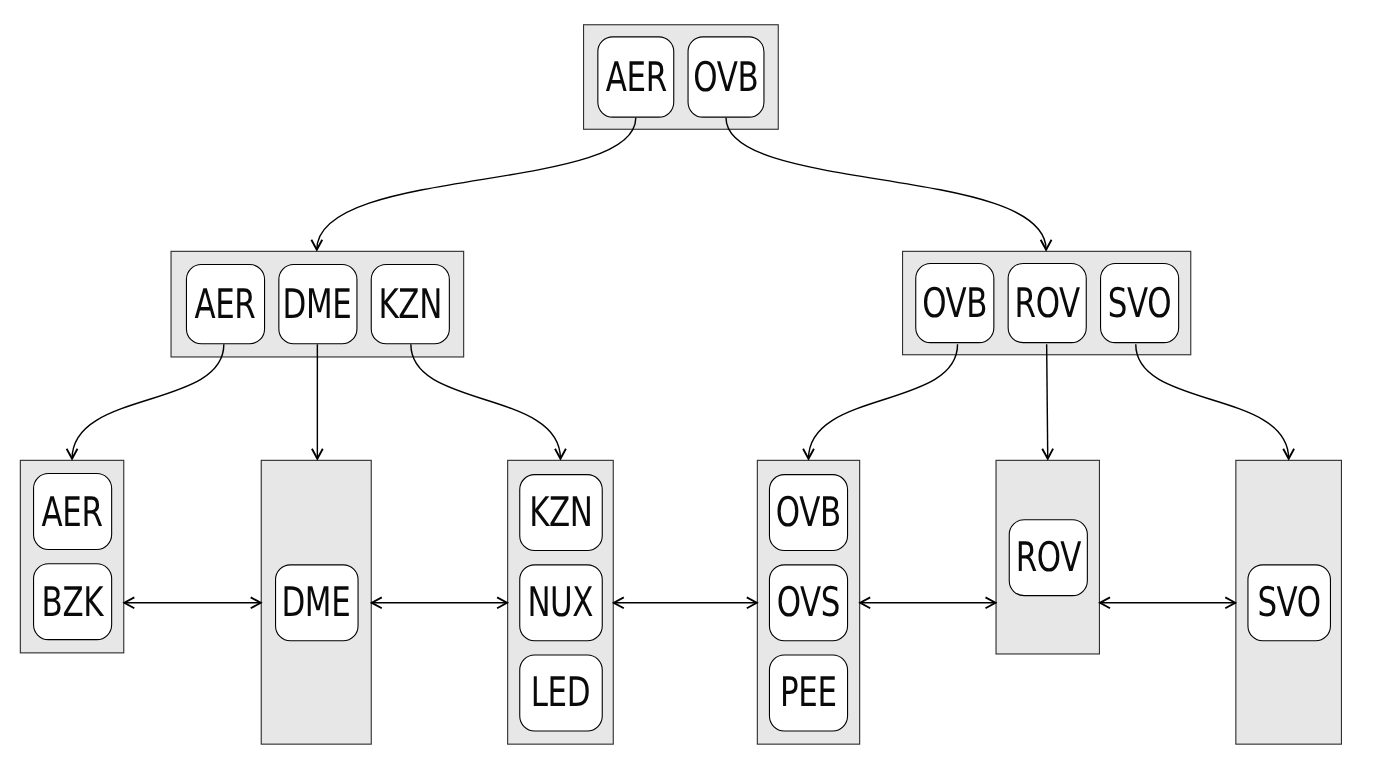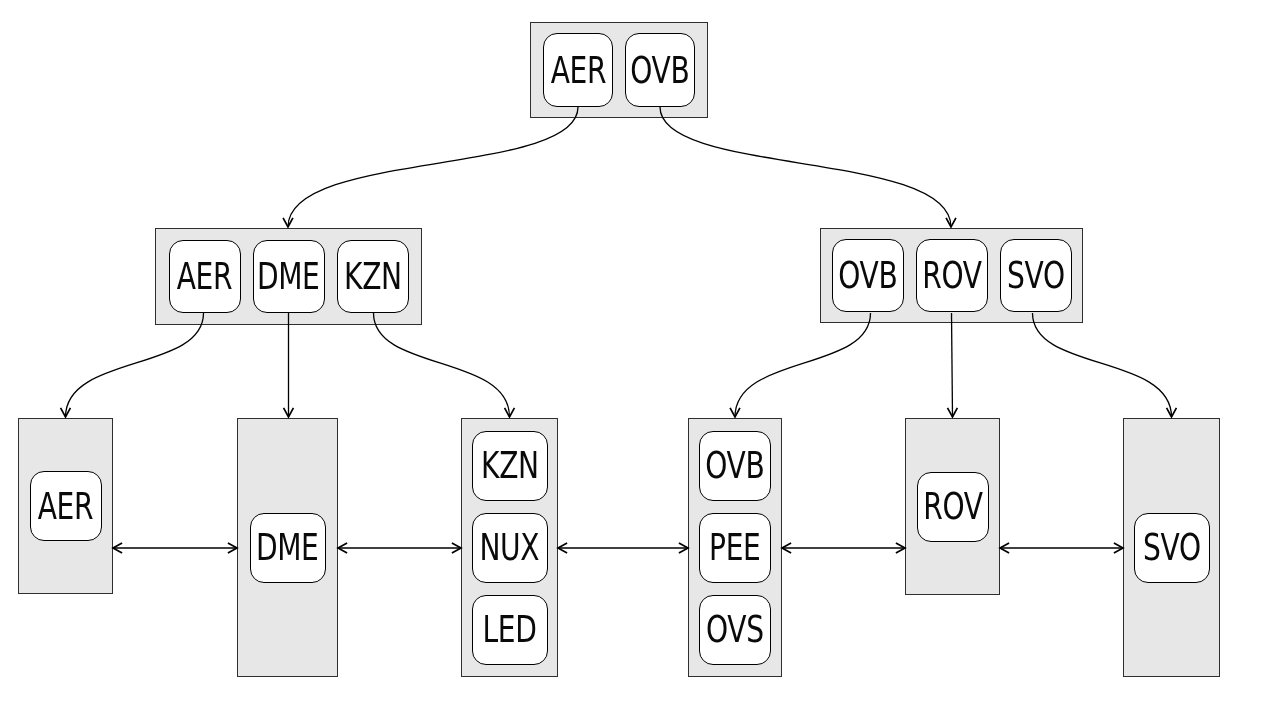--- a/index.html
+++ b/index.html
@@ -97,20 +97,23 @@
       </div>
     <div class="key">
         <span class="t">SVO</span>
       </div>
   </div>
 
   <div class="node v narrow" style="left:18px; top:418px; width:95px; height:176px;">
     <div class="key">
         <span class="t">AER</span>
       </div>
+    <div class="key">
+        <span class="t">BZK</span>
+      </div>
   </div>
 
   <div class="node v" style="left:237px; top:418px; width:101px; height:259px;">
     <div class="key">
         <span class="t">DME</span>
       </div>
   </div>
 
   <div class="node v" style="left:461px; top:418px; width:97px; height:259px;">
     <div class="key">
@@ -122,24 +125,24 @@
     <div class="key">
         <span class="t">LED</span>
       </div>
   </div>
 
   <div class="node v narrow" style="left:688px; top:418px; width:94px; height:259px;">
     <div class="key">
         <span class="t">OVB</span>
       </div>
     <div class="key">
-        <span class="t">PEE</span>
+        <span class="t">OVS</span>
       </div>
     <div class="key">
-        <span class="t">OVS</span>
+        <span class="t">PEE</span>
       </div>
   </div>
 
   <div class="node v narrow" style="left:905px; top:418px; width:95px; height:177px;">
     <div class="key">
         <span class="t">ROV</span>
       </div>
   </div>
 
   <div class="node v" style="left:1123px; top:418px; width:97px; height:259px;">

